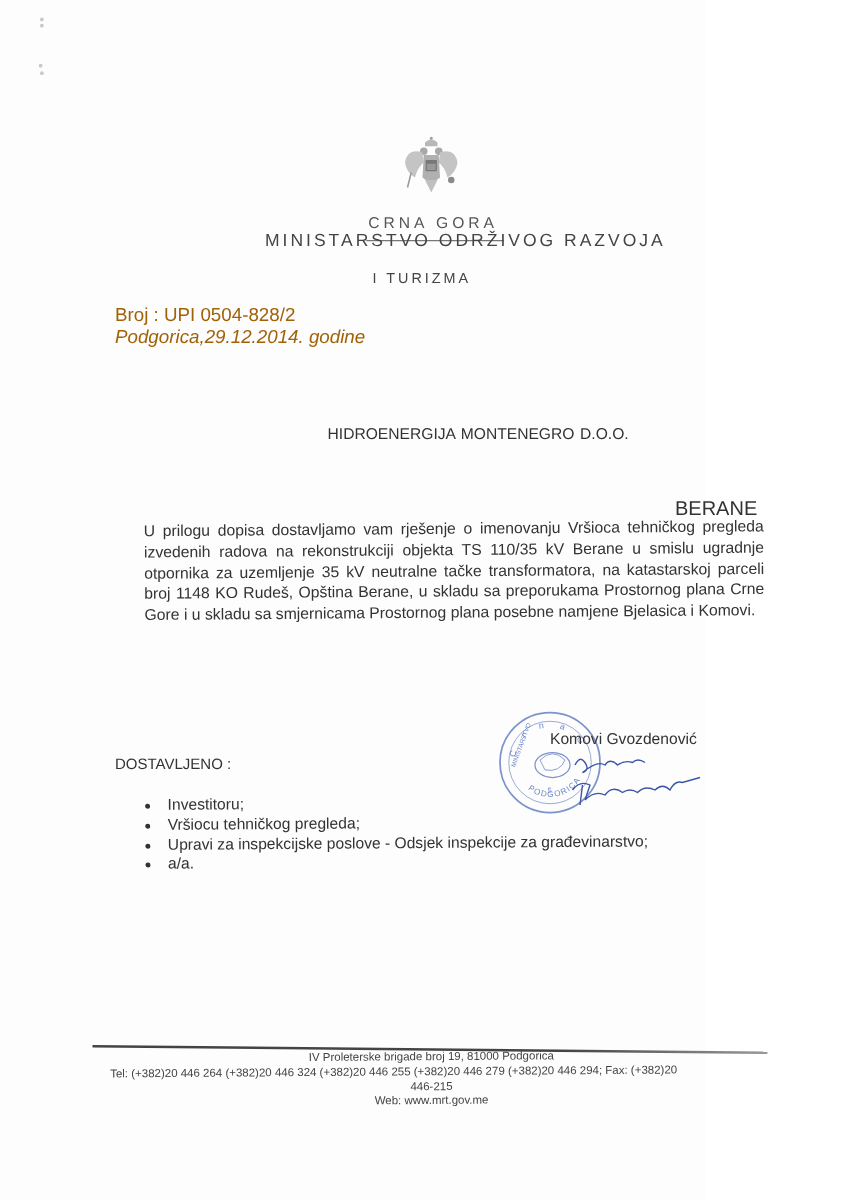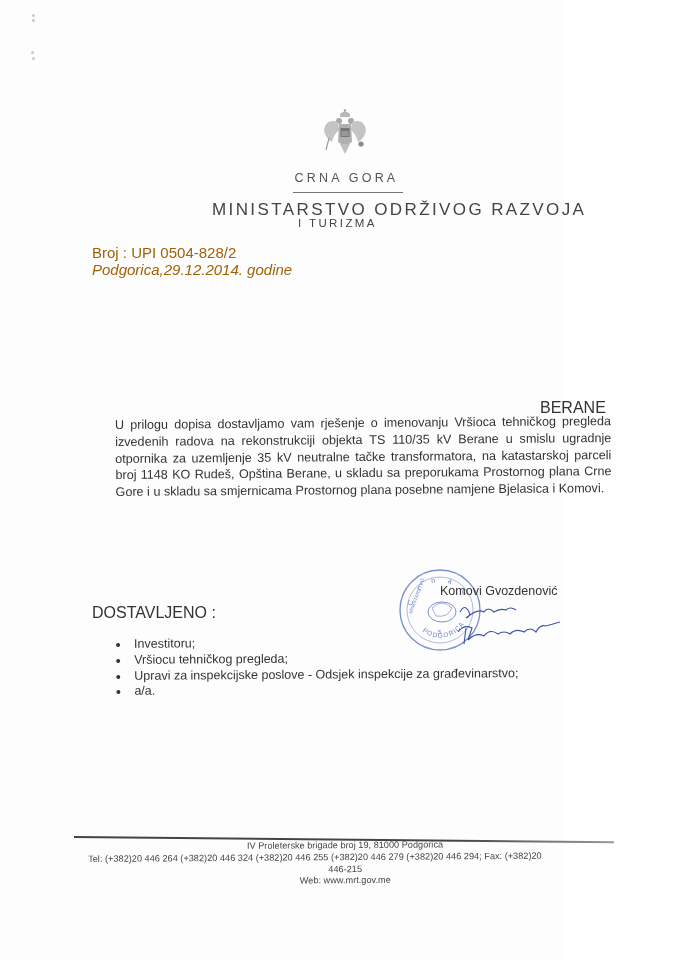--- a/index.html
+++ b/index.html
@@ -52,22 +52,22 @@
       position: absolute;
       left: 293px;
       top: 192px;
       width: 110px;
       height: 1px;
       background: #777;
     }
     .header-ministry {
       position: absolute;
       left: 212px;
-      top: 200px;
-      font-size: 17px;
+      top: 184px;
+      font-size: 14px;
       letter-spacing: 2.4px;
       color: #444;
       white-space: nowrap;
     }
     .header-ministry-2 {
       position: absolute;
       left: 298px;
       top: 217px;
       font-size: 11.5px;
       letter-spacing: 2.4px;
@@ -146,21 +146,21 @@
       position: absolute;
       left: 450px;
       top: 598px;
       width: 120px;
       height: 56px;
     }
     .distribution-label {
       position: absolute;
       left: 92px;
       top: 604px;
-      font-size: 16px;
+      font-size: 12px;
       color: #333;
       white-space: nowrap;
     }
     .distribution-list {
       position: absolute;
       left: 112px;
       top: 637px;
       margin: 0;
       padding: 0;
       list-style: none;
@@ -248,20 +248,21 @@
   </svg>
 
   <div class="header-country">CRNA GORA</div>
   <div class="header-rule"></div>
   <div class="header-ministry">MINISTARSTVO ODRŽIVOG RAZVOJA</div>
   <div class="header-ministry-2">I TURIZMA</div>
 
   <div class="ref" style="top:244px;">Broj : UPI 0504-828/2</div>
   <div class="ref" style="top:261px;font-style:italic;">Podgorica,29.12.2014. godine</div>
 
+  <div class="recipient">HIDROENERGIJA MONTENEGRO  D.O.O.</div>
   <div class="city">BERANE</div>
 
   <div class="body-text">
     <span class="line">U prilogu dopisa dostavljamo vam rješenje o imenovanju Vršioca tehničkog pregleda</span>
     <span class="line">izvedenih radova na rekonstrukciji objekta TS 110/35 kV Berane u smislu ugradnje</span>
     <span class="line">otpornika za uzemljenje 35 kV  neutralne tačke transformatora, na katastarskoj parceli</span>
     <span class="line">broj 1148 KO Rudeš, Opština Berane, u skladu sa preporukama Prostornog plana Crne</span>
     <span class="line last">Gore i u skladu sa smjernicama Prostornog plana posebne namjene Bjelasica i Komovi.</span>
   </div>
 

